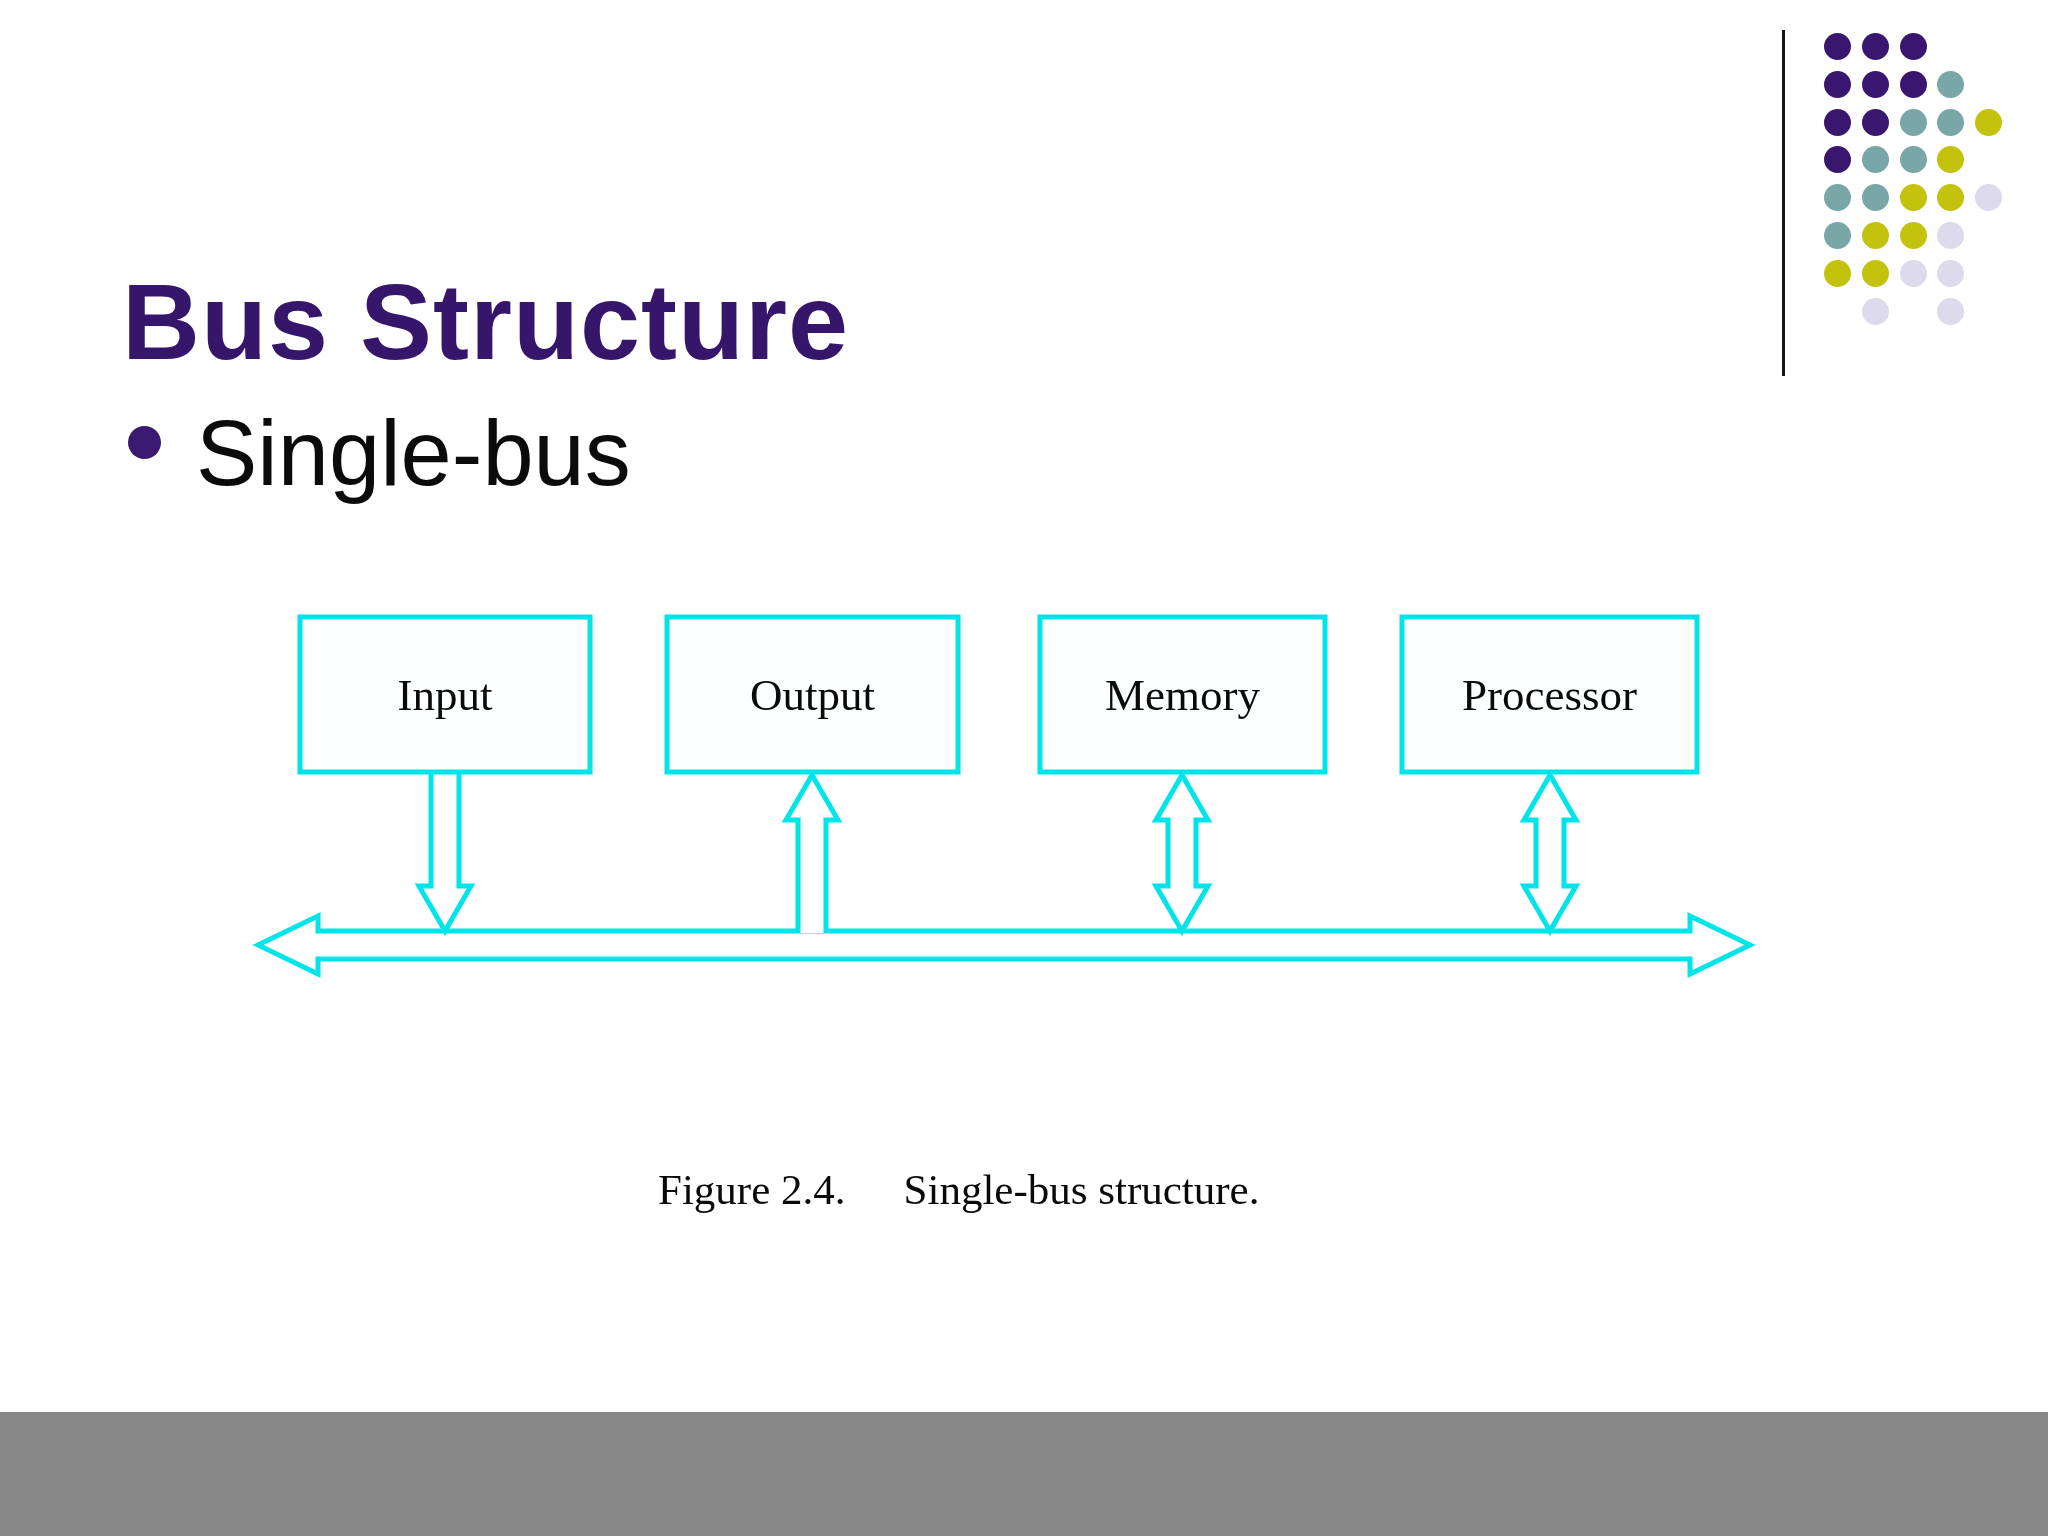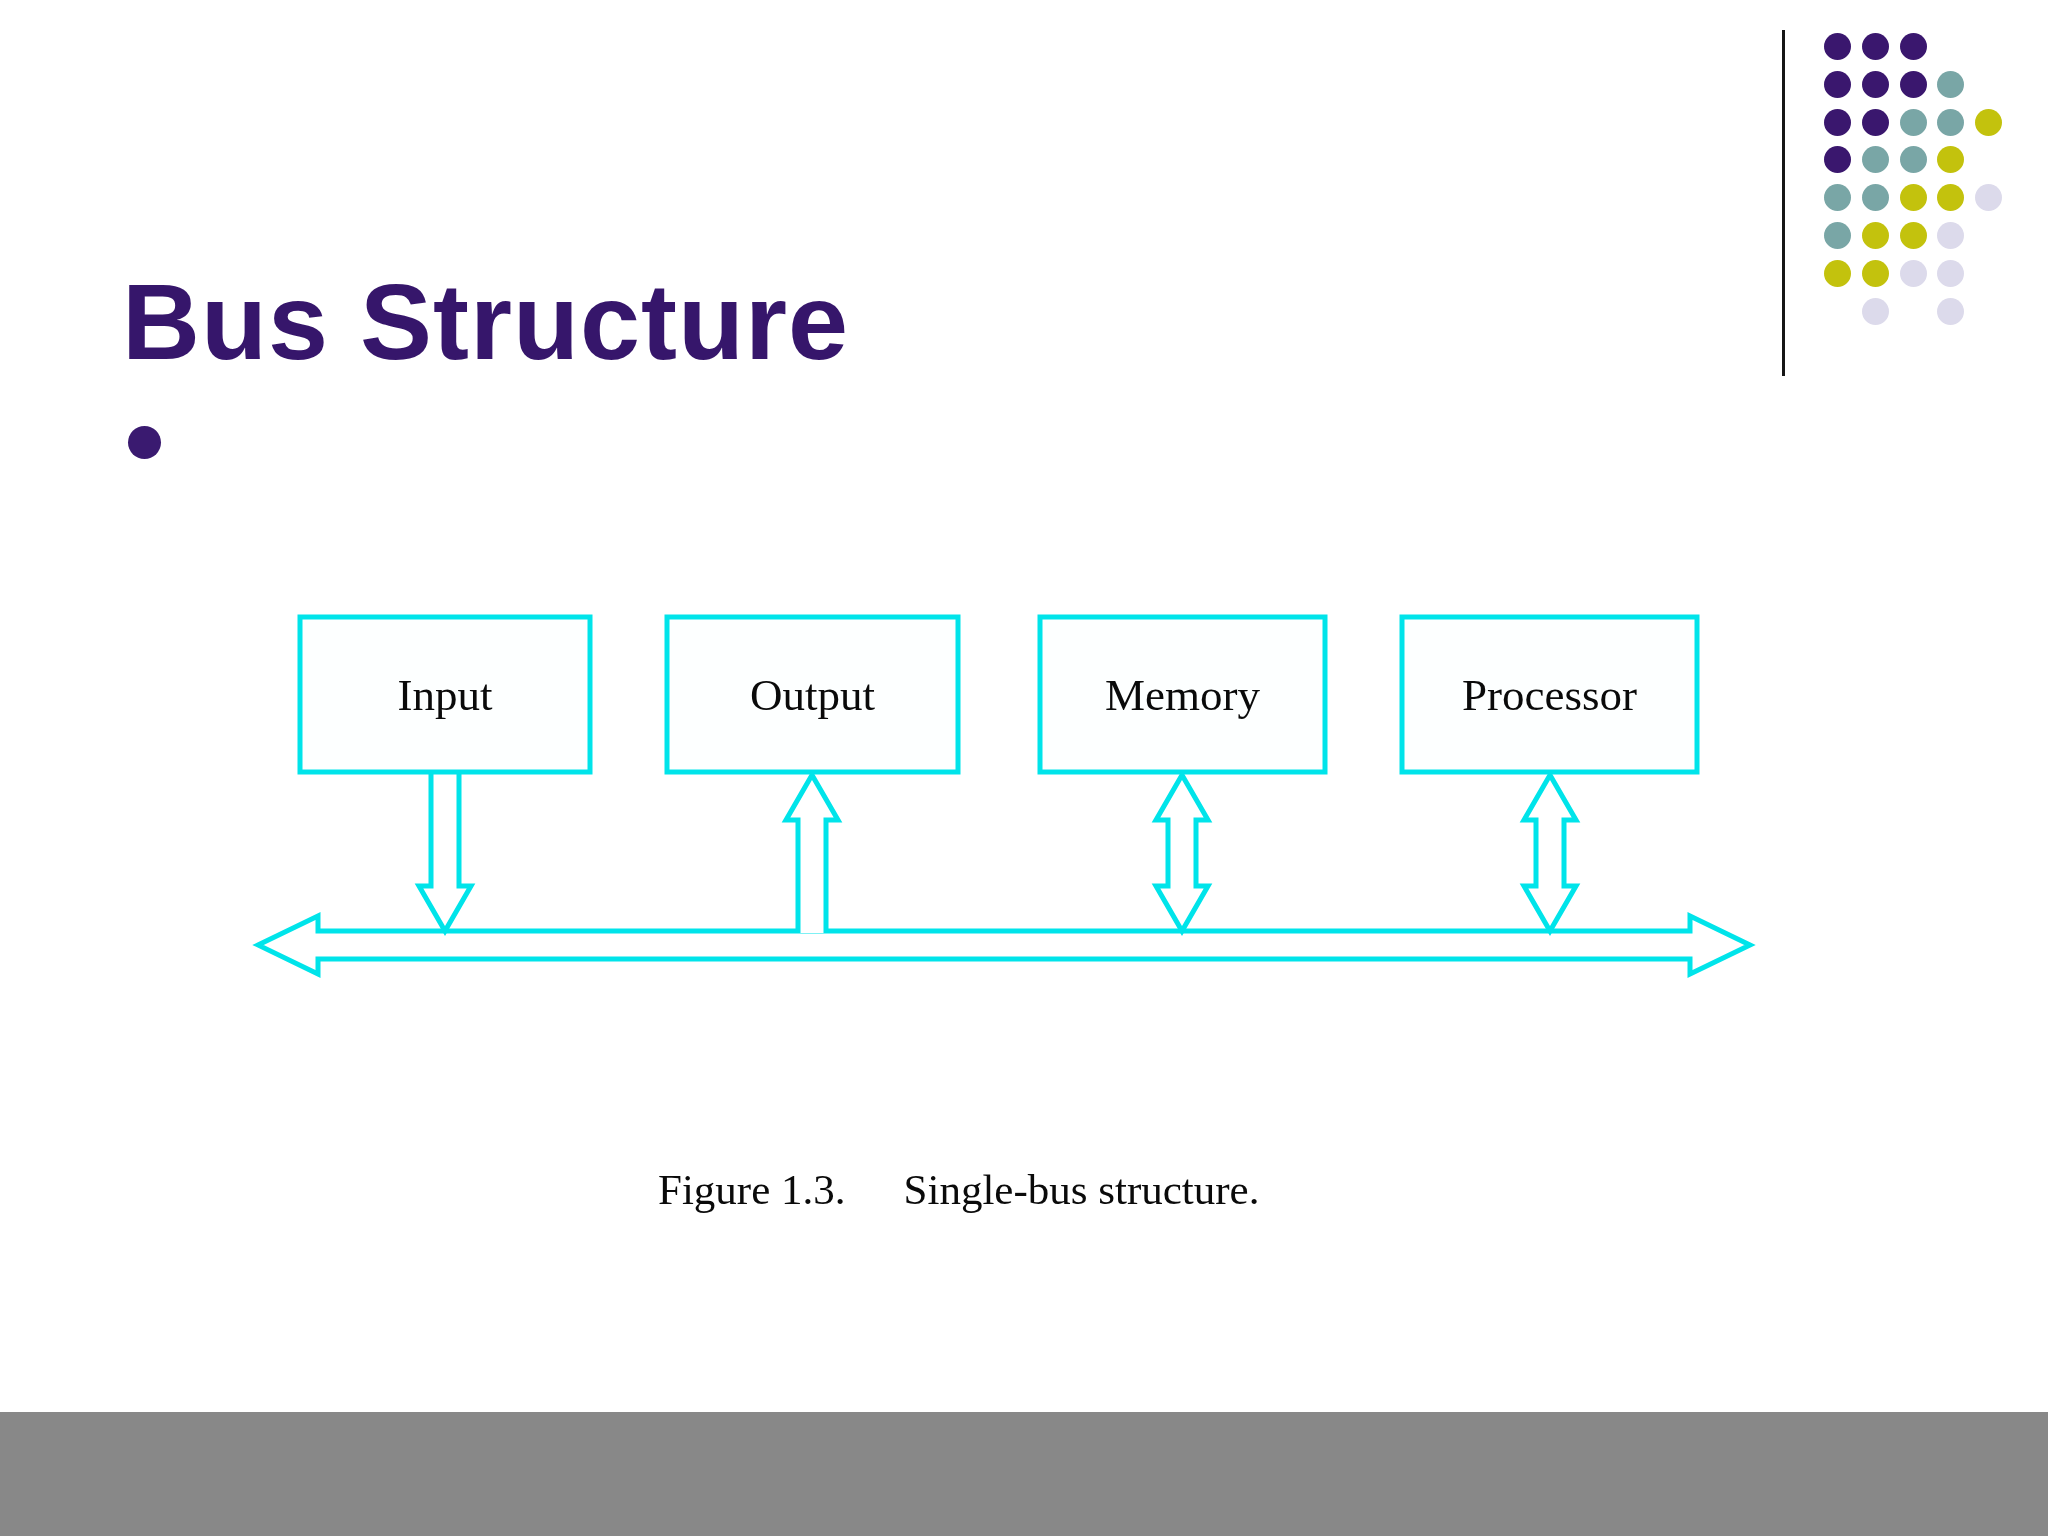--- a/index.html
+++ b/index.html
@@ -63,20 +63,21 @@
   .caption .cap-text{margin-left:58px;}
 </style>
 </head>
 <body>
 
 <div class="slide">
 
   <h1 class="title" style="color: rgb(54, 22, 107);">Bus Structure</h1>
 
   <span class="bullet-dot" style="background: rgb(58, 26, 112);"></span>
+  <span class="bullet-text">Single-bus</span>
 
   <div class="vline" style="background: rgb(22, 22, 22);"></div>
   <div class="dotgrid">
       <span class="dot" style="left: 0px; top: 0px; background: rgb(58, 23, 110);"></span>
       <span class="dot" style="left: 37.8px; top: 0px; background: rgb(58, 23, 110);"></span>
       <span class="dot" style="left: 75.6px; top: 0px; background: rgb(58, 23, 110);"></span>
       <span class="dot" style="left: 0px; top: 37.8px; background: rgb(58, 23, 110);"></span>
       <span class="dot" style="left: 37.8px; top: 37.8px; background: rgb(58, 23, 110);"></span>
       <span class="dot" style="left: 75.6px; top: 37.8px; background: rgb(58, 23, 110);"></span>
       <span class="dot" style="left: 113.4px; top: 37.8px; background: rgb(121, 166, 166);"></span>
@@ -116,16 +117,16 @@
       <text x="445" y="710" text-anchor="middle" fill="#0A0A0A" font-family="&quot;Liberation Serif&quot;, serif" font-size="45">Input</text>
       <rect x="667" y="617" width="291" height="155" fill="#FDFFFF" stroke="#00E4EA" stroke-width="5"></rect>
       <text x="812.5" y="710" text-anchor="middle" fill="#0A0A0A" font-family="&quot;Liberation Serif&quot;, serif" font-size="45">Output</text>
       <rect x="1040" y="617" width="285" height="155" fill="#FDFFFF" stroke="#00E4EA" stroke-width="5"></rect>
       <text x="1182.5" y="710" text-anchor="middle" fill="#0A0A0A" font-family="&quot;Liberation Serif&quot;, serif" font-size="45">Memory</text>
       <rect x="1402" y="617" width="295" height="155" fill="#FDFFFF" stroke="#00E4EA" stroke-width="5"></rect>
       <text x="1549.5" y="710" text-anchor="middle" fill="#0A0A0A" font-family="&quot;Liberation Serif&quot;, serif" font-size="45">Processor</text>
     </svg>
 
   <div class="caption">
-    <span>Figure 1.3.</span><span class="cap-text">Single-bus structure.</span>
+    <span>Figure 2.4.</span><span class="cap-text">Single-bus structure.</span>
   </div>
 
 </div>
 
 </body></html>

